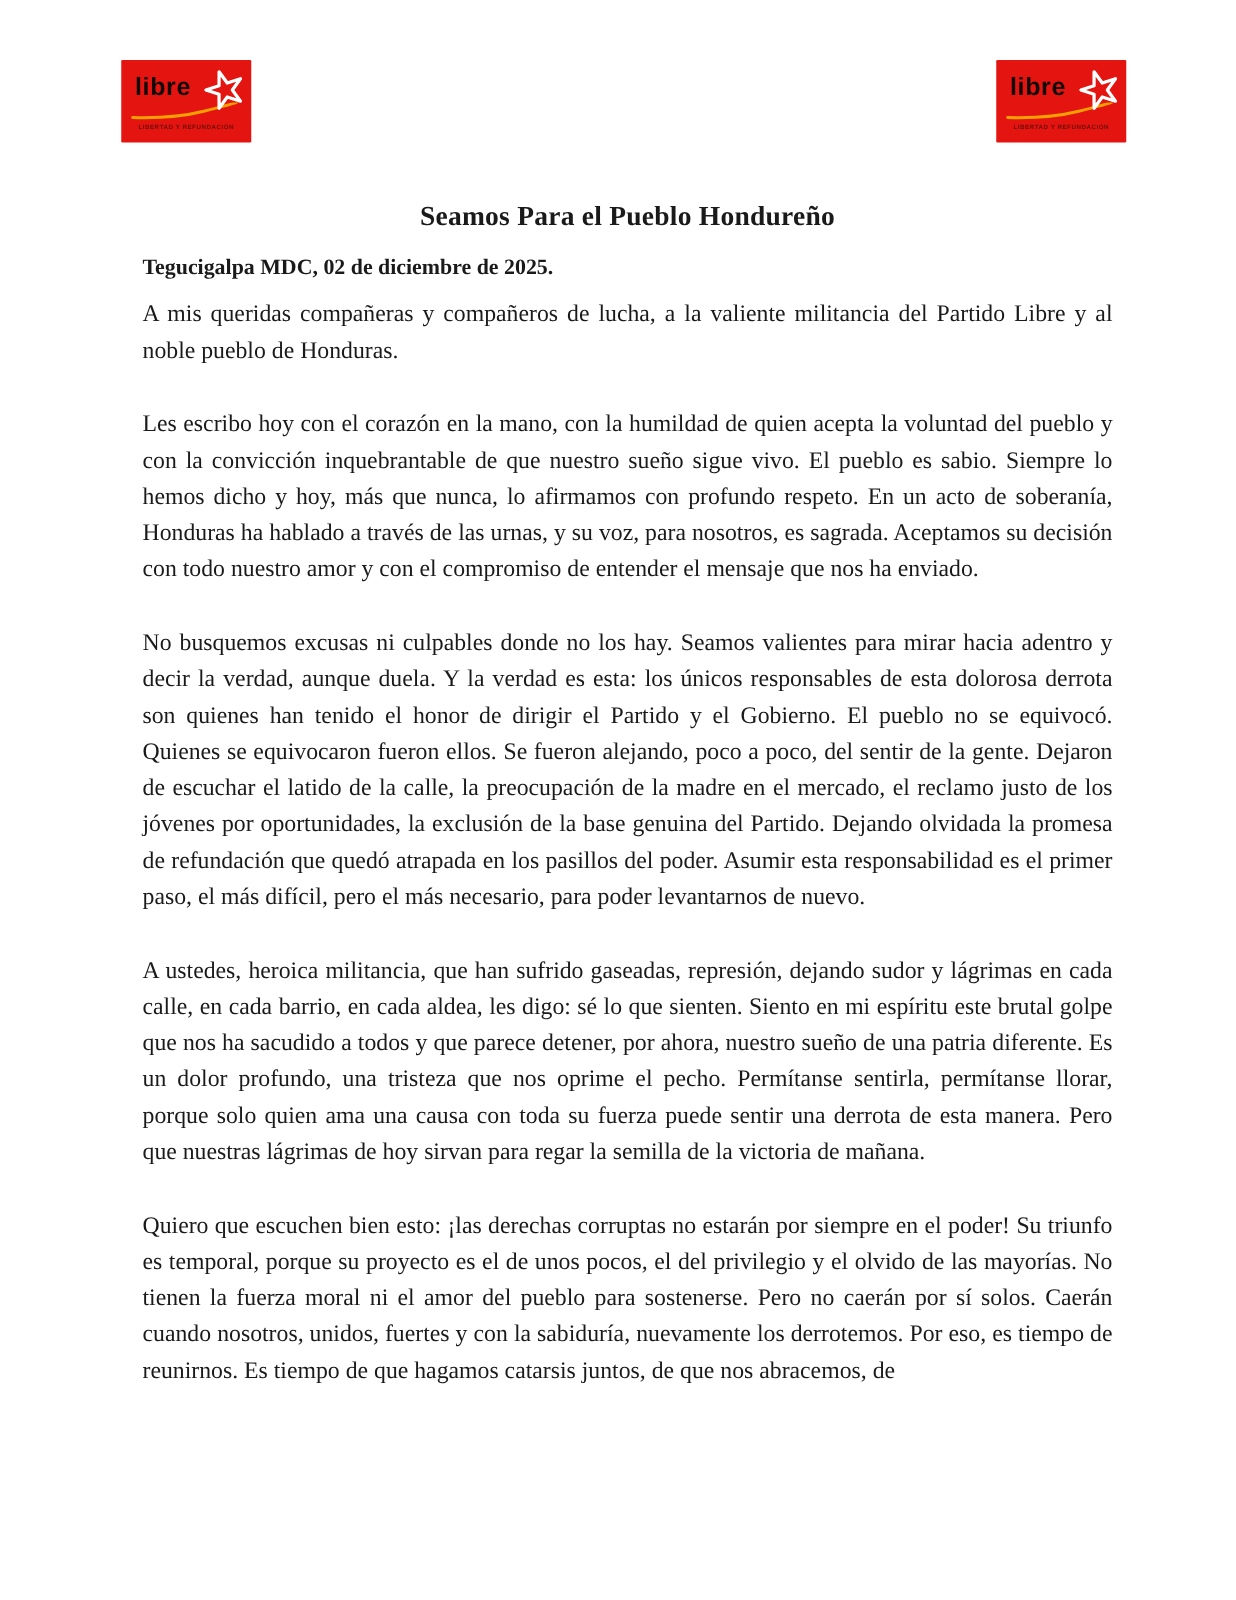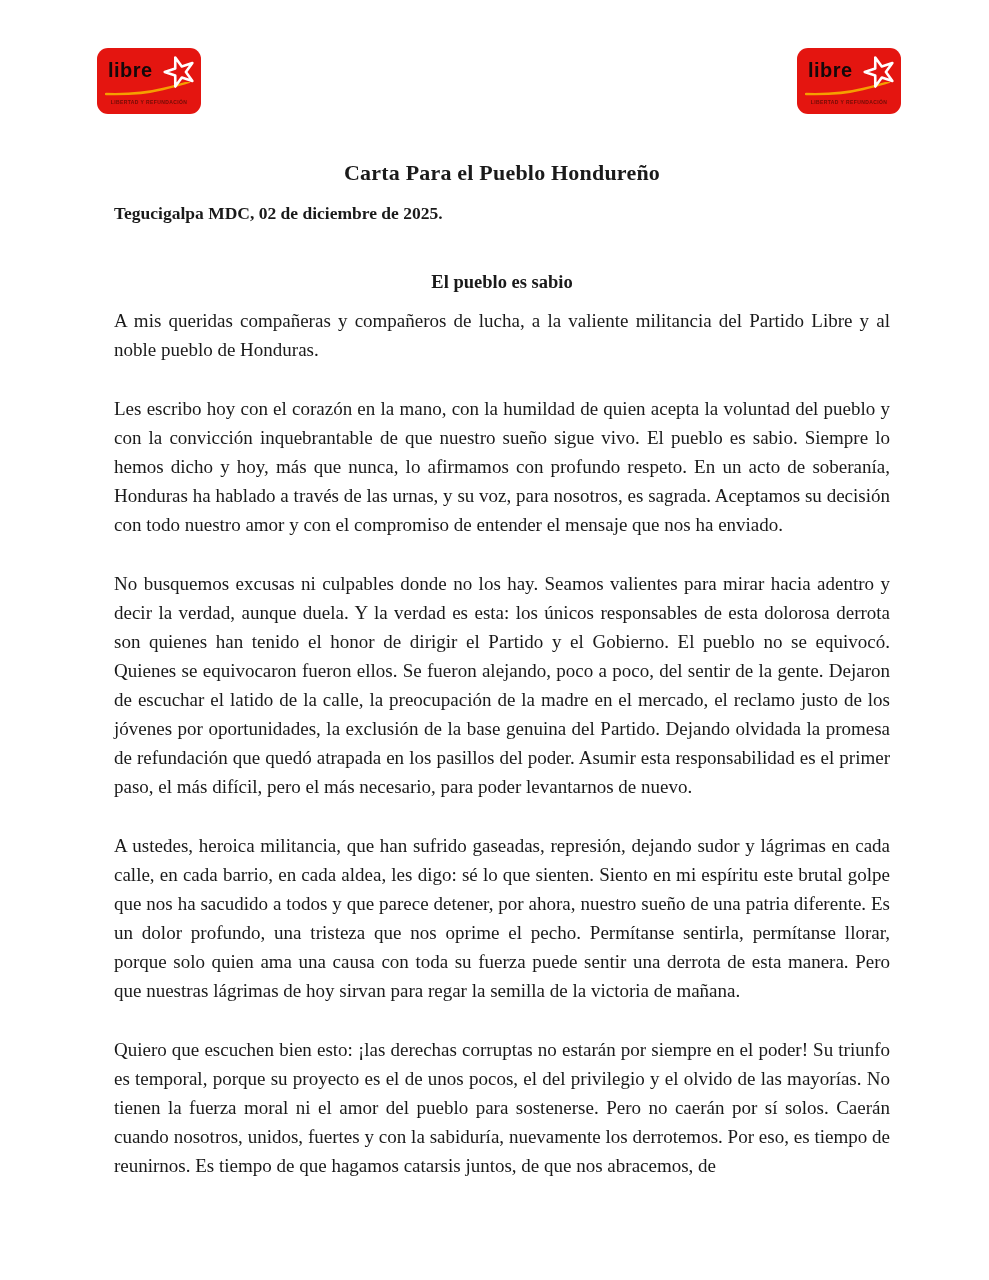--- a/index.html
+++ b/index.html
@@ -22,21 +22,21 @@
     background: #ffffff;
   }
 
   
   .logo {
     position: absolute;
     top: 48px;
     width: 104px;
     height: 66px;
     background: #e41510;
-    border-radius: 11px;
+    border-radius: 1px;
     overflow: hidden;
   }
   .logo.left  { left: 97px; }
   .logo.right { left: 797px; }
 
   .logo .wordmark {
     position: absolute;
     left: 11px;
     top: 11px;
     font-family: "Liberation Sans", sans-serif;
@@ -125,23 +125,22 @@
     <svg class="swoosh" width="86" height="14" viewBox="0 0 86 14">
       <path d="M1,12 Q34,13 58,7 T84,0" fill="none" stroke="#f59f00" stroke-width="2.4" stroke-linecap="round"></path>
     </svg>
     <svg class="star" width="40" height="40" viewBox="-17 -17 34 34">
       <polygon points="0,-13 2.94,-4.05 12.36,-4.02 4.76,1.55 7.64,10.52 0,5 -7.64,10.52 -4.76,1.55 -12.36,-4.02 -2.94,-4.05" fill="#e41510" stroke="#ffffff" stroke-width="2.2" stroke-linejoin="round" transform="rotate(-18)"></polygon>
     </svg>
     <span class="tagline">LIBERTAD Y REFUNDACIÓN</span>
   </div>
 
   <div class="content">
-    <h1 class="doc-title">Carta Para el Pueblo Hondureño</h1>
+    <h1 class="doc-title">Seamos Para el Pueblo Hondureño</h1>
     <div class="dateline">Tegucigalpa MDC, 02 de diciembre de 2025.</div>
-    <h2 class="section-heading">El pueblo es sabio</h2>
     <div class="body-text">
       <p>A mis queridas compañeras y compañeros de lucha, a la valiente militancia del Partido Libre y al noble pueblo de Honduras.</p>
       <p>Les escribo hoy con el corazón en la mano, con la humildad de quien acepta la voluntad del pueblo y con la convicción inquebrantable de que nuestro sueño sigue vivo. El pueblo es sabio. Siempre lo hemos dicho y hoy, más que nunca, lo afirmamos con profundo respeto. En un acto de soberanía, Honduras ha hablado a través de las urnas, y su voz, para nosotros, es sagrada. Aceptamos su decisión con todo nuestro amor y con el compromiso de entender el mensaje que nos ha enviado.</p>
       <p>No busquemos excusas ni culpables donde no los hay. Seamos valientes para mirar hacia adentro y decir la verdad, aunque duela. Y la verdad es esta: los únicos responsables de esta dolorosa derrota son quienes han tenido el honor de dirigir el Partido y el Gobierno. El pueblo no se equivocó. Quienes se equivocaron fueron ellos. Se fueron alejando, poco a poco, del sentir de la gente. Dejaron de escuchar el latido de la calle, la preocupación de la madre en el mercado, el reclamo justo de los jóvenes por oportunidades, la exclusión de la base genuina del Partido. Dejando olvidada la promesa de refundación que quedó atrapada en los pasillos del poder. Asumir esta responsabilidad es el primer paso, el más difícil, pero el más necesario, para poder levantarnos de nuevo.</p>
       <p>A ustedes, heroica militancia, que han sufrido gaseadas, represión, dejando sudor y lágrimas en cada calle, en cada barrio, en cada aldea, les digo: sé lo que sienten. Siento en mi espíritu este brutal golpe que nos ha sacudido a todos y que parece detener, por ahora, nuestro sueño de una patria diferente. Es un dolor profundo, una tristeza que nos oprime el pecho. Permítanse sentirla, permítanse llorar, porque solo quien ama una causa con toda su fuerza puede sentir una derrota de esta manera. Pero que nuestras lágrimas de hoy sirvan para regar la semilla de la victoria de mañana.</p>
       <p>Quiero que escuchen bien esto: ¡las derechas corruptas no estarán por siempre en el poder! Su triunfo es temporal, porque su proyecto es el de unos pocos, el del privilegio y el olvido de las mayorías. No tienen la fuerza moral ni el amor del pueblo para sostenerse. Pero no caerán por sí solos. Caerán cuando nosotros, unidos, fuertes y con la sabiduría, nuevamente los derrotemos. Por eso, es tiempo de reunirnos. Es tiempo de que hagamos catarsis juntos, de que nos abracemos, de</p>
     </div>
   </div>
 
 </div>

